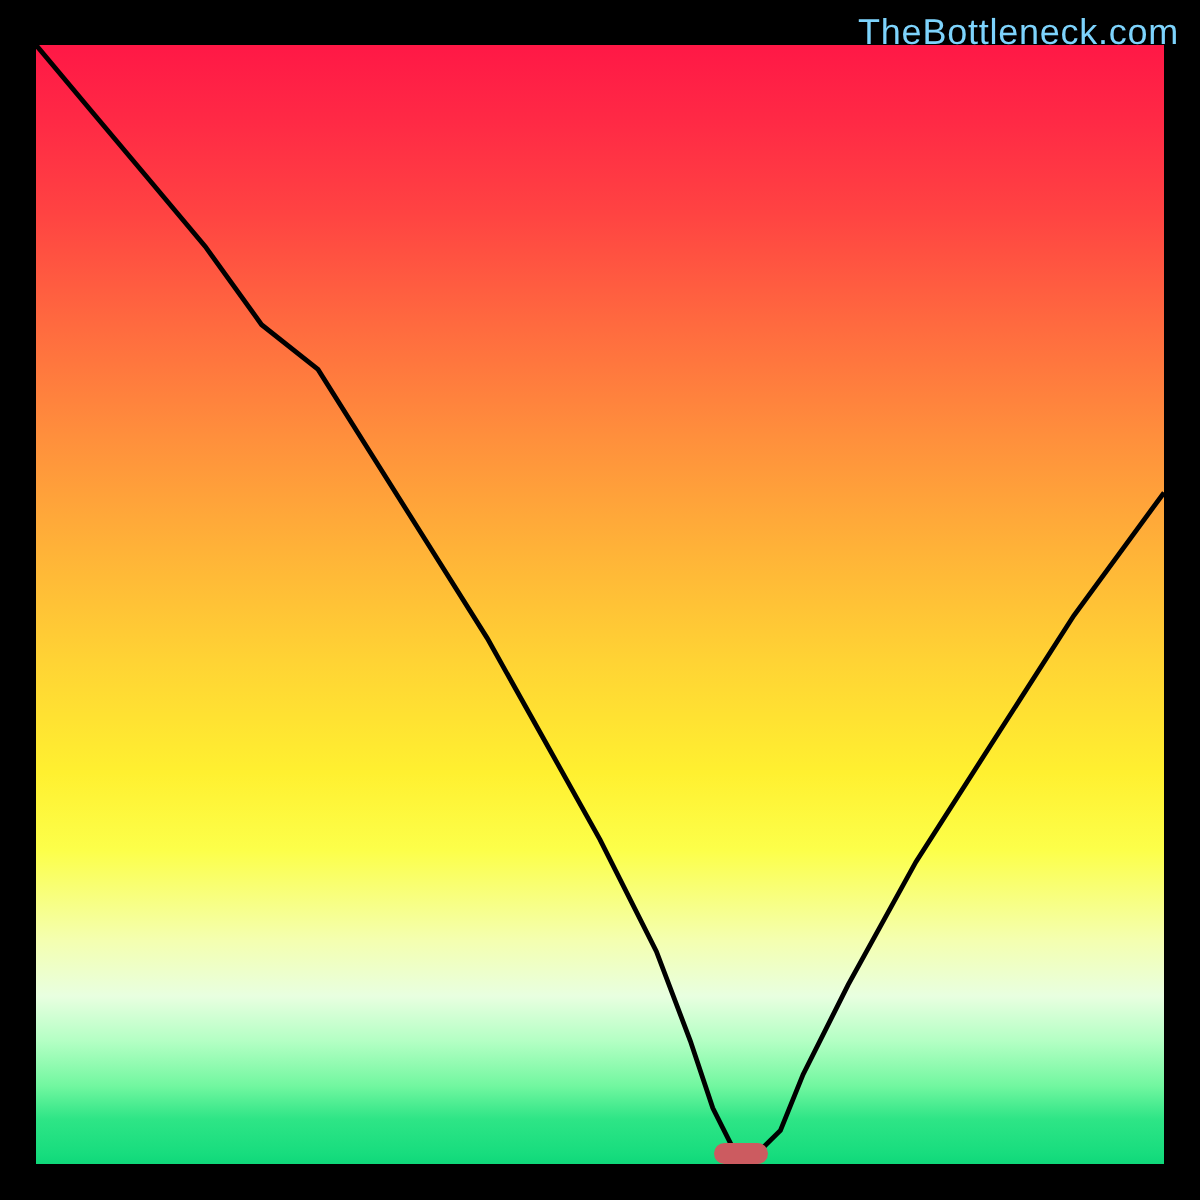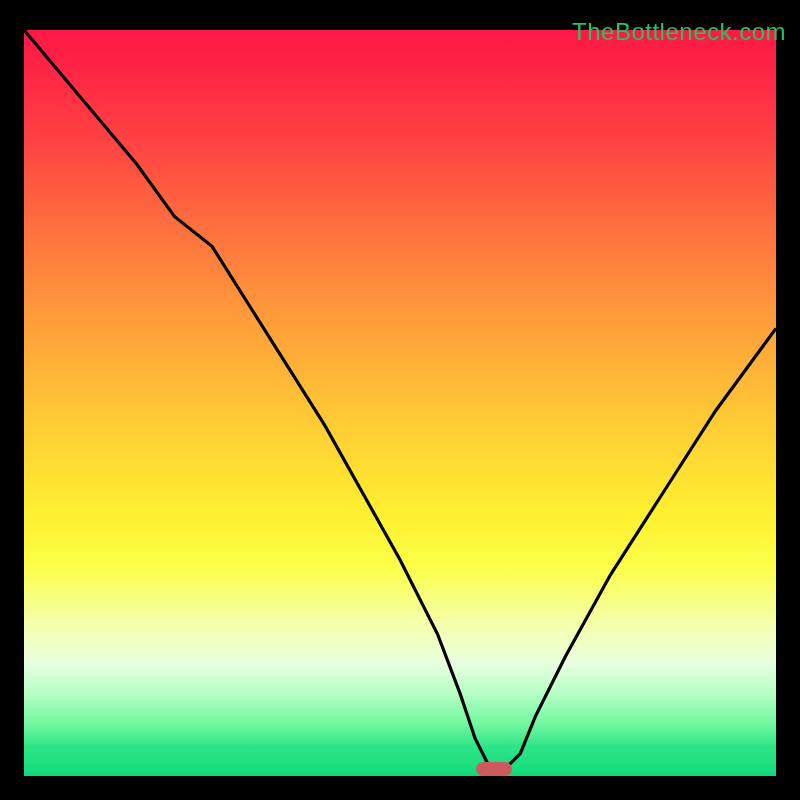--- a/index.html
+++ b/index.html
@@ -12,23 +12,23 @@
     font-family: Arial, Helvetica, sans-serif;
   }
   .frame {
     position: absolute;
     top: 0; left: 0;
     width: 800px; height: 800px;
     background: #000;
   }
   .watermark {
     position: absolute;
-    top: 18px;
+    top: 8px;
     right: 14px;
-    color: #22c55e;
+    color: #7dd3fc;
     font-size: 24px;
     letter-spacing: 0.5px;
     font-weight: 400;
     z-index: 5;
   }
   .plot {
     position: absolute;
     left: 24px;
     top: 30px;
     width: 752px;

